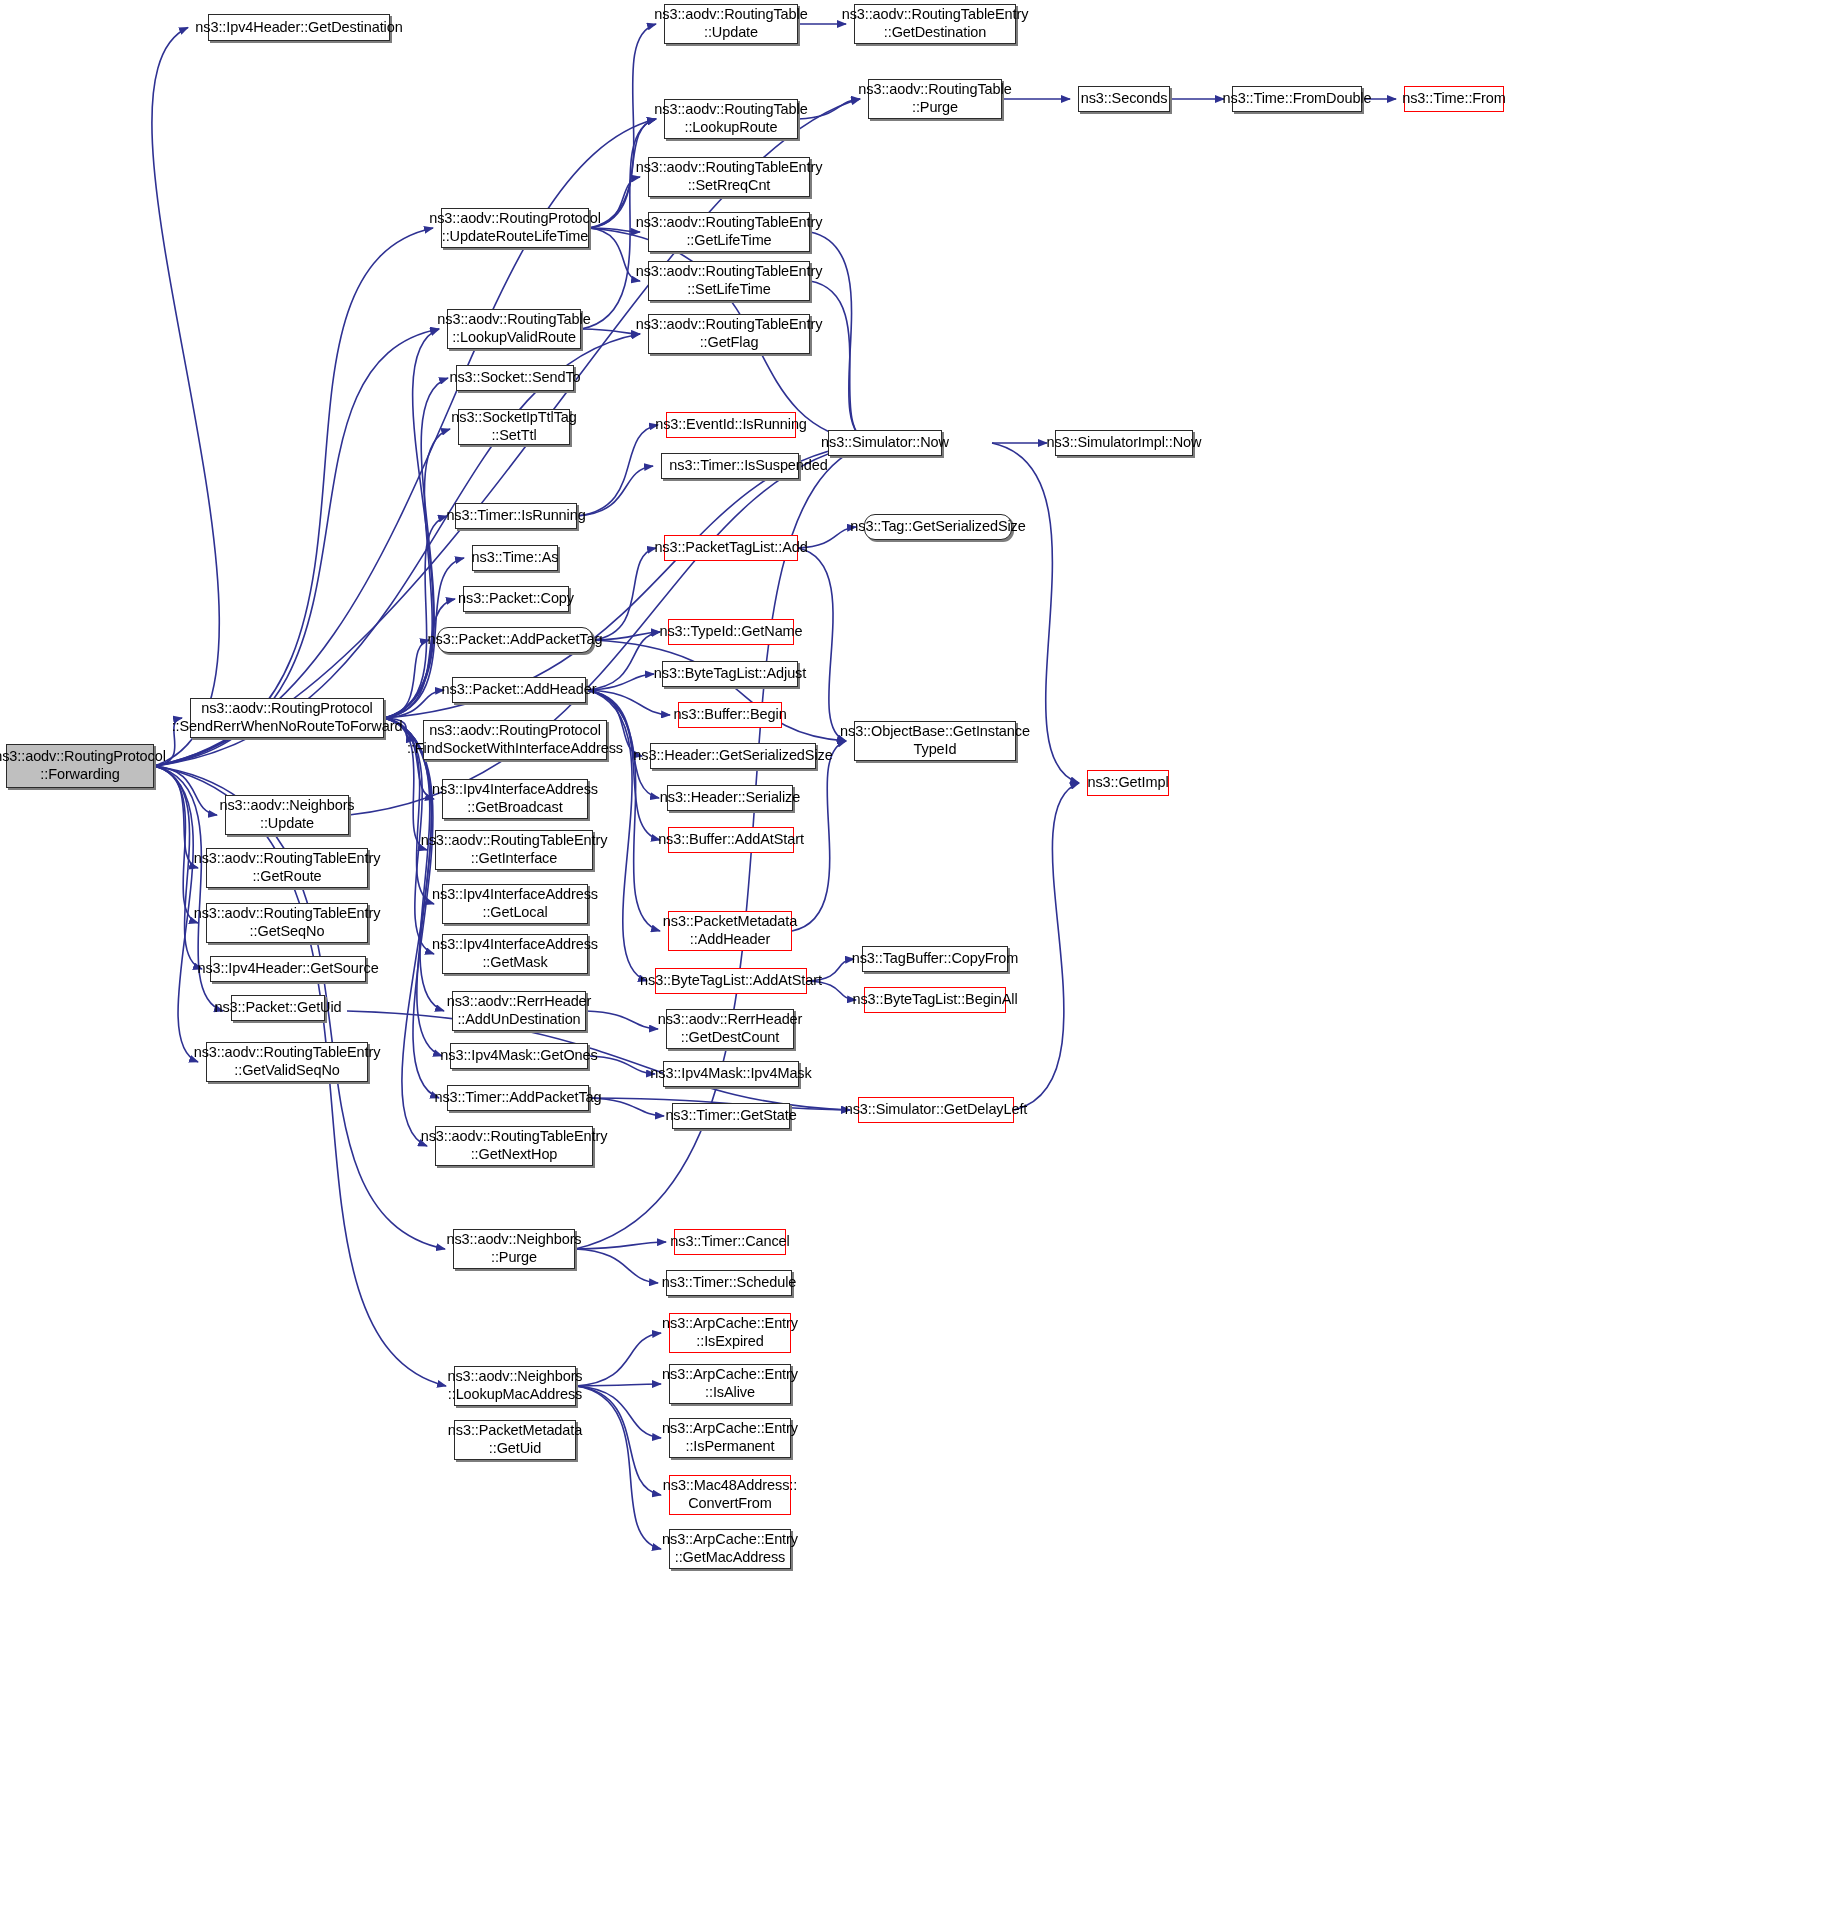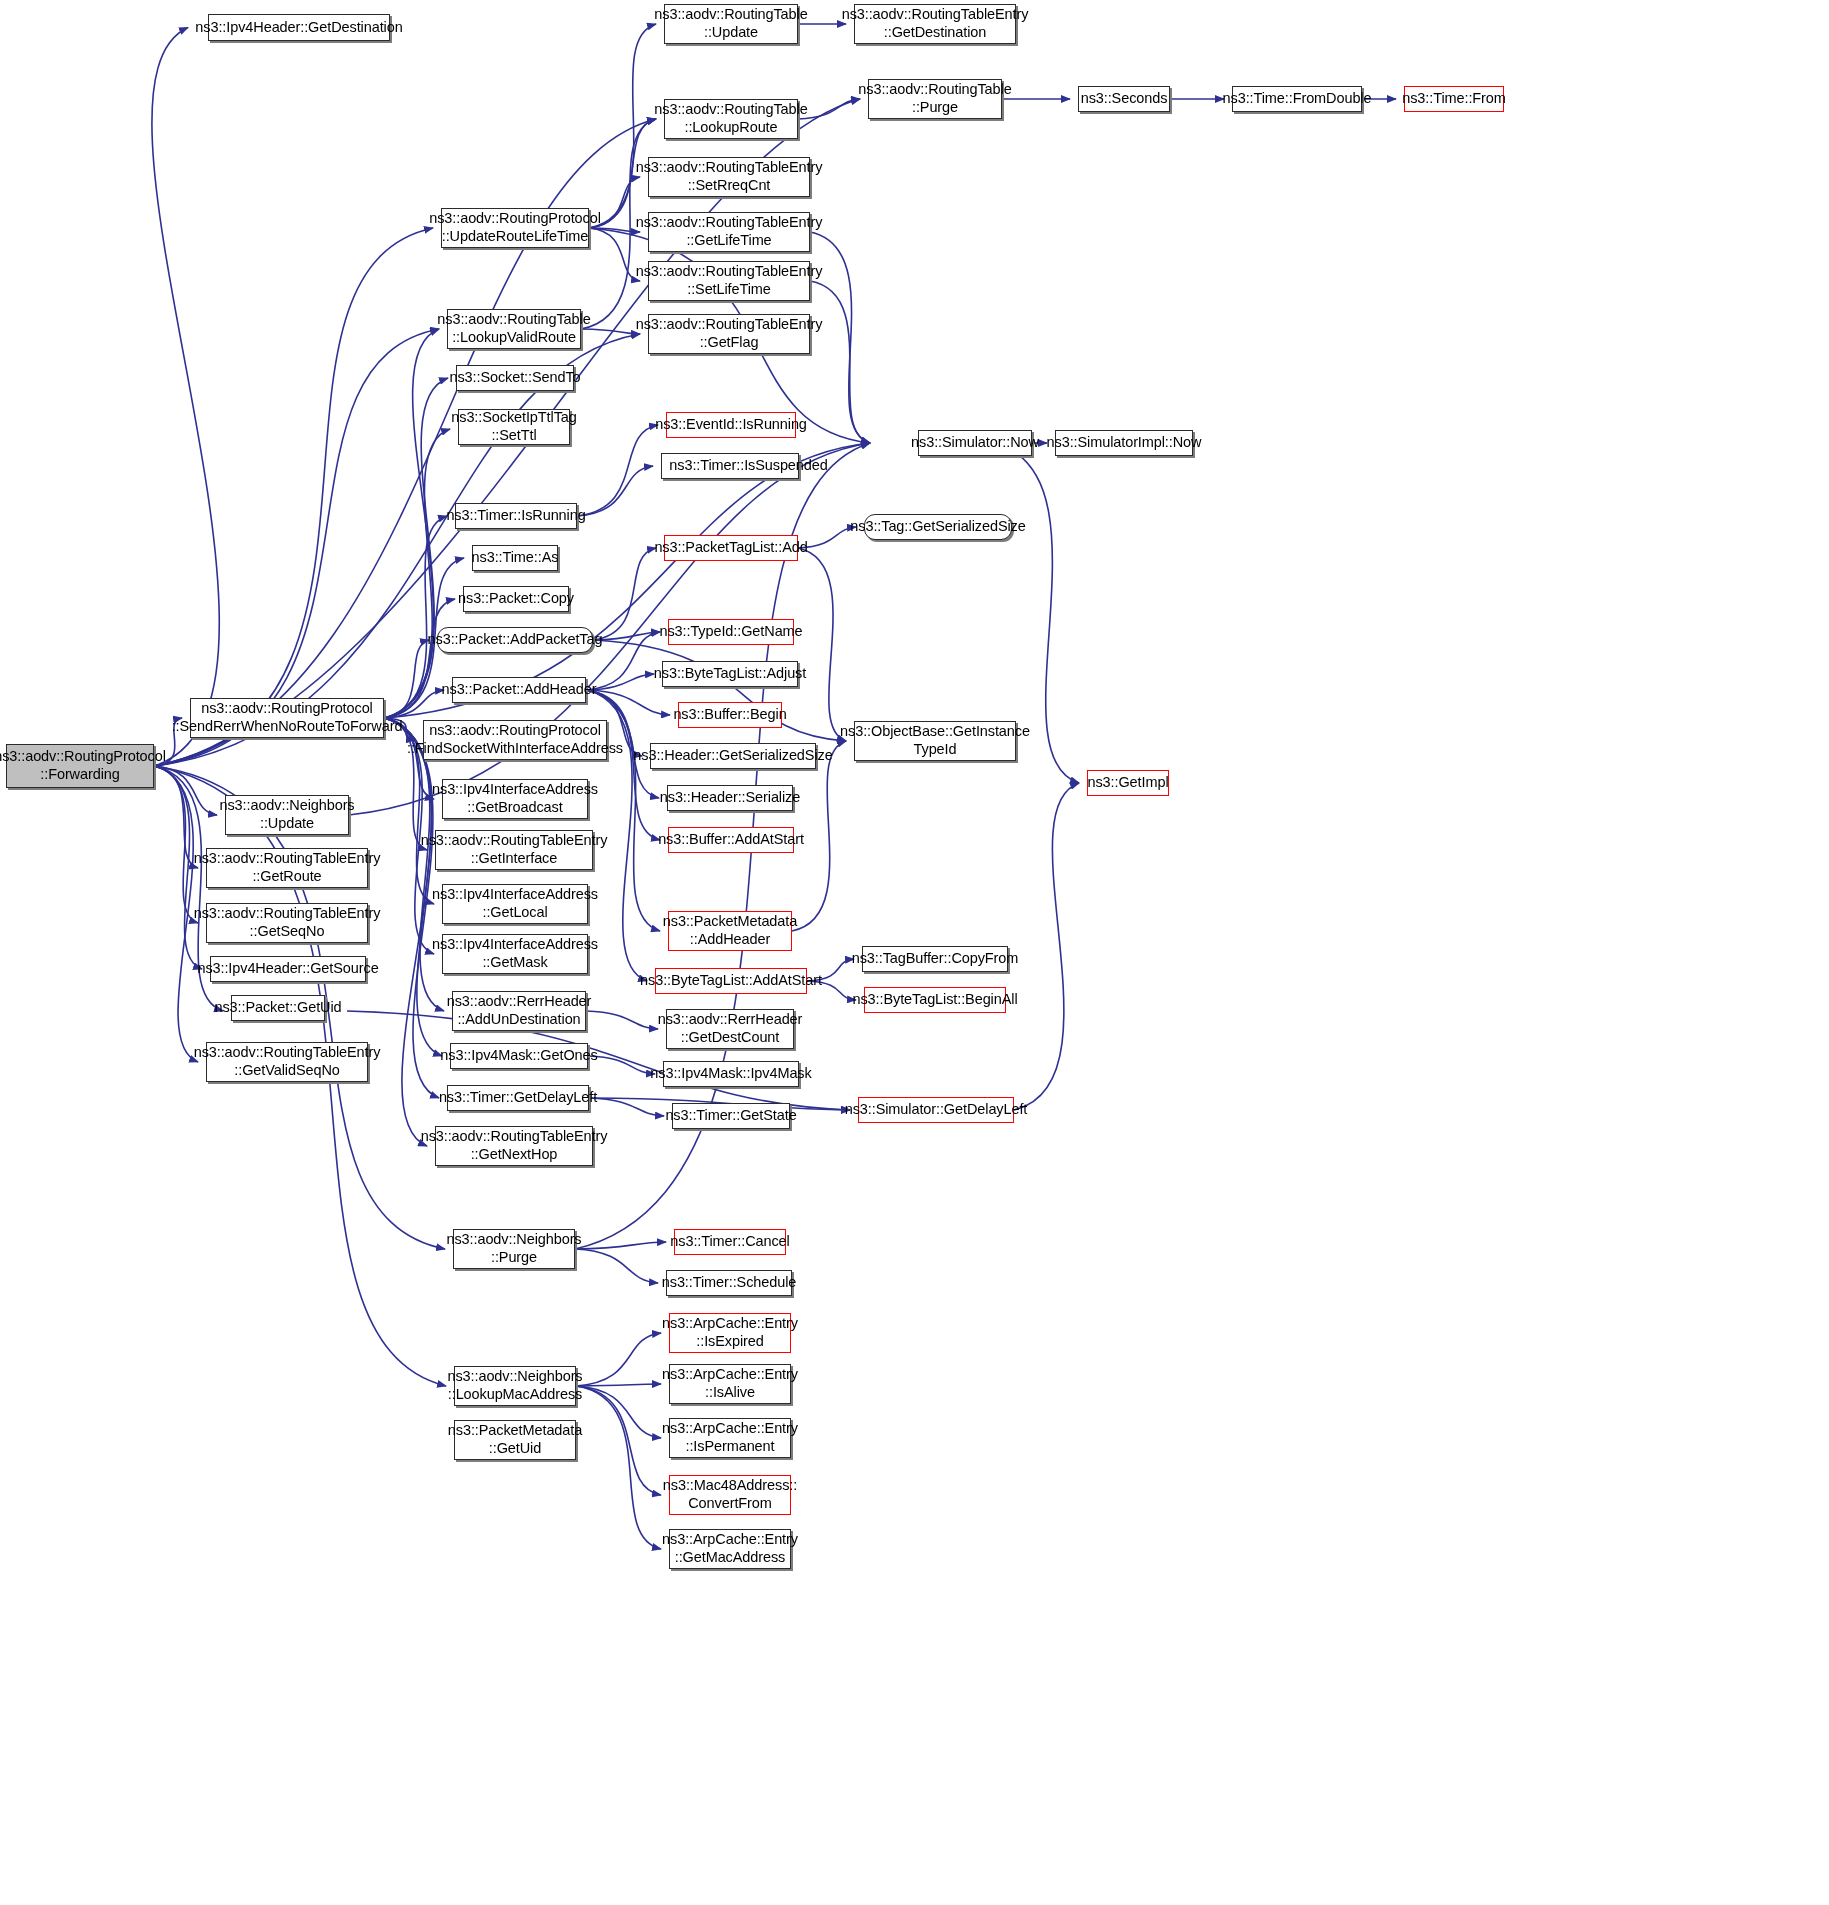--- a/index.html
+++ b/index.html
@@ -135,21 +135,21 @@
 ::SetLifeTime</div>
       <div class="node shadow" style="left: 447px; top: 309px; width: 134px; height: 40px;">ns3::aodv::RoutingTable
 ::LookupValidRoute</div>
       <div class="node shadow" style="left: 648px; top: 314px; width: 162px; height: 40px;">ns3::aodv::RoutingTableEntry
 ::GetFlag</div>
       <div class="node shadow" style="left: 456px; top: 365px; width: 118px; height: 26px;">ns3::Socket::SendTo</div>
       <div class="node shadow" style="left: 458px; top: 409px; width: 112px; height: 36px;">ns3::SocketIpTtlTag
 ::SetTtl</div>
       <div class="node red" style="left: 666px; top: 412px; width: 130px; height: 26px;">ns3::EventId::IsRunning</div>
       <div class="node shadow" style="left: 661px; top: 453px; width: 138px; height: 26px; padding-left: 40px;">ns3::Timer::IsSuspended</div>
-      <div class="node shadow" style="left: 918px; top: 430px; width: 114px; height: 26px;">ns3::Simulator::Now</div>
+      <div class="node shadow" style="left: 828px; top: 430px; width: 114px; height: 26px;">ns3::Simulator::Now</div>
       <div class="node shadow" style="left: 1055px; top: 430px; width: 138px; height: 26px;">ns3::SimulatorImpl::Now</div>
       <div class="node shadow" style="left: 455px; top: 503px; width: 122px; height: 26px;">ns3::Timer::IsRunning</div>
       <div class="node shadow" style="left: 864px; top: 514px; width: 148px; height: 26px; border-radius: 11px;">ns3::Tag::GetSerializedSize</div>
       <div class="node red" style="left: 664px; top: 535px; width: 134px; height: 26px;">ns3::PacketTagList::Add</div>
       <div class="node shadow" style="left: 472px; top: 545px; width: 86px; height: 26px;">ns3::Time::As</div>
       <div class="node shadow" style="left: 463px; top: 586px; width: 106px; height: 26px;">ns3::Packet::Copy</div>
       <div class="node red" style="left: 668px; top: 619px; width: 126px; height: 26px;">ns3::TypeId::GetName</div>
       <div class="node shadow" style="left: 437px; top: 627px; width: 156px; height: 26px; border-radius: 11px;">ns3::Packet::AddPacketTag</div>
       <div class="node shadow" style="left: 662px; top: 661px; width: 136px; height: 26px;">ns3::ByteTagList::Adjust</div>
       <div class="node shadow" style="left: 452px; top: 677px; width: 134px; height: 26px;">ns3::Packet::AddHeader</div>
@@ -186,21 +186,21 @@
       <div class="node red" style="left: 864px; top: 987px; width: 142px; height: 26px;">ns3::ByteTagList::BeginAll</div>
       <div class="node shadow" style="left: 231px; top: 974px; width: 94px; height: 26px; margin-top: 21px;">ns3::Packet::GetUid</div>
       <div class="node shadow" style="left: 452px; top: 991px; width: 134px; height: 40px;">ns3::aodv::RerrHeader
 ::AddUnDestination</div>
       <div class="node shadow" style="left: 666px; top: 1009px; width: 128px; height: 40px;">ns3::aodv::RerrHeader
 ::GetDestCount</div>
       <div class="node shadow" style="left: 206px; top: 1042px; width: 162px; height: 40px;">ns3::aodv::RoutingTableEntry
 ::GetValidSeqNo</div>
       <div class="node shadow" style="left: 450px; top: 1043px; width: 138px; height: 26px;">ns3::Ipv4Mask::GetOnes</div>
       <div class="node shadow" style="left: 663px; top: 1061px; width: 136px; height: 26px;">ns3::Ipv4Mask::Ipv4Mask</div>
-      <div class="node shadow" style="left: 447px; top: 1085px; width: 142px; height: 26px;">ns3::Timer::GetDelayLeft</div>
+      <div class="node shadow" style="left: 447px; top: 1085px; width: 142px; height: 26px;">ns3::Timer::AddPacketTag</div>
       <div class="node shadow" style="left: 672px; top: 1103px; width: 118px; height: 26px;">ns3::Timer::GetState</div>
       <div class="node red" style="left: 858px; top: 1097px; width: 156px; height: 26px;">ns3::Simulator::GetDelayLeft</div>
       <div class="node shadow" style="left: 435px; top: 1126px; width: 158px; height: 40px;">ns3::aodv::RoutingTableEntry
 ::GetNextHop</div>
       <div class="node shadow" style="left: 453px; top: 1229px; width: 122px; height: 40px;">ns3::aodv::Neighbors
 ::Purge</div>
       <div class="node red" style="left: 674px; top: 1229px; width: 112px; height: 26px;">ns3::Timer::Cancel</div>
       <div class="node shadow" style="left: 666px; top: 1270px; width: 126px; height: 26px;">ns3::Timer::Schedule</div>
       <div class="node red" style="left: 669px; top: 1313px; width: 122px; height: 40px;">ns3::ArpCache::Entry
 ::IsExpired</div>

